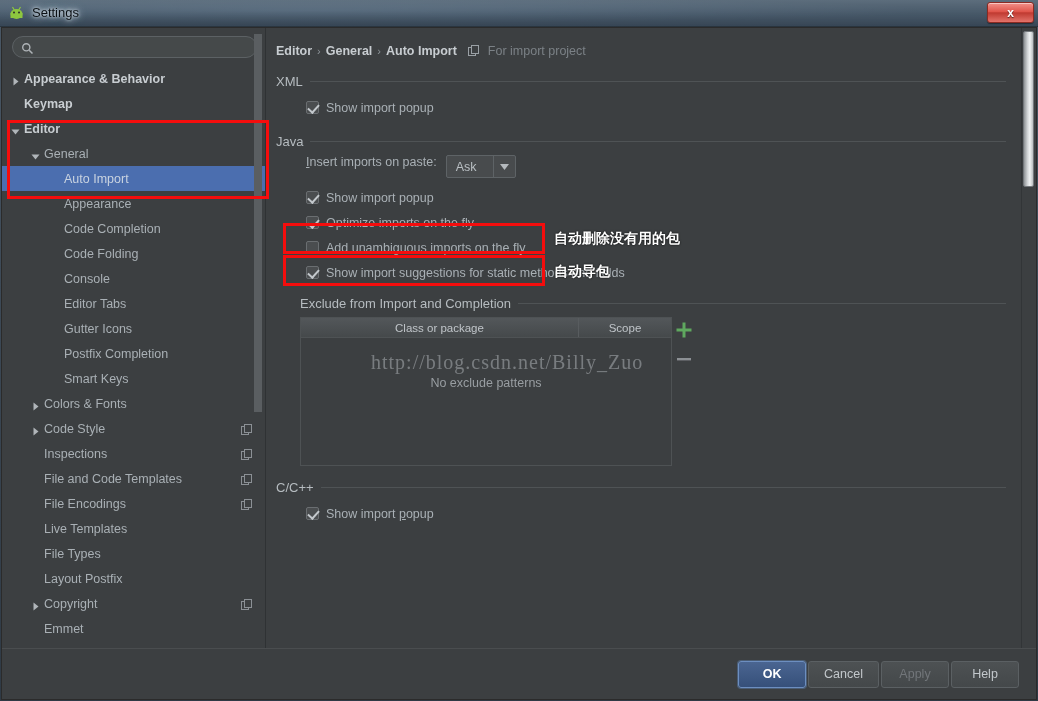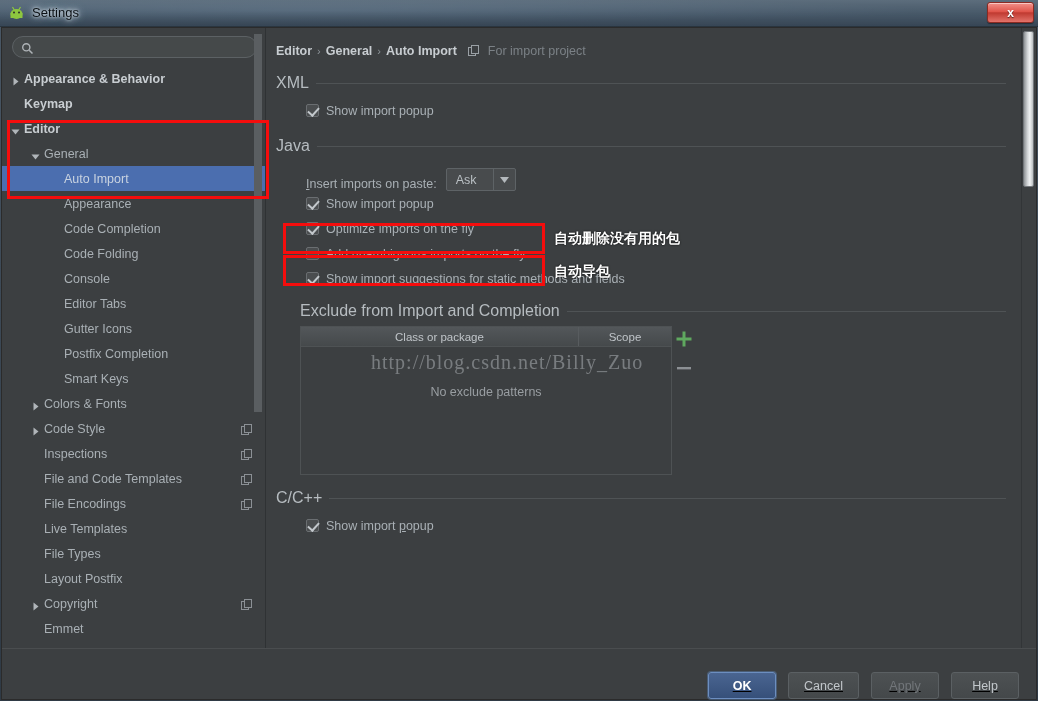--- a/index.html
+++ b/index.html
@@ -113,21 +113,21 @@
     font-size: 12.5px;
   }
   .crumb { color: #c8cdd1; font-weight: bold; font-family: "Liberation Sans", sans-serif; }
   .crumb-sep { color: #8d9499; font-size: 11px; }
   .crumb-proj { color: #7b8186; font-family: "Liberation Sans", sans-serif; font-size: 12.5px; }
   .crumb-ico { width: 12px; height: 12px; margin-left: 6px; margin-right: 3px; }
 
   .group { margin-bottom: 2px; }
   .group-title {
     display: flex; align-items: center; gap: 7px;
-    font-size: 16px; color: #b6bcc0; margin: 0 0 6px 2px;
+    font-size: 13px; color: #b6bcc0; margin: 0 0 6px 2px;
     font-family: "Liberation Sans", sans-serif;
   }
   .group-title .rule { flex: 1; height: 1px; background: #4f5355; }
 
   .row { display: flex; align-items: center; height: 25px; padding-left: 32px; }
   .cb {
     width: 13px; height: 13px; flex: none; margin-right: 7px;
     border: 1px solid #6a6e71; background: #4a4d4f; border-radius: 2px;
     position: relative;
   }
@@ -135,21 +135,21 @@
     content: ""; position: absolute; left: 3px; top: 0px;
     width: 5px; height: 9px; border: solid #c3c8cc;
     border-width: 0 2px 2px 0; transform: rotate(42deg);
   }
   .row-label {
     font-size: 12.5px; color: #a9b0b5;
     font-family: "Liberation Sans", sans-serif; white-space: nowrap;
   }
   .row-label u { text-decoration: underline; }
 
-  .paste-row { display: flex; align-items: flex-end; height: 30px; padding-left: 32px; gap: 9px; }
+  .paste-row { display: flex; align-items: flex-start; height: 30px; padding-left: 32px; gap: 9px; }
   .combo {
     display: flex; align-items: stretch; height: 23px;
     border: 1px solid #5e6366; background: #484b4d; border-radius: 2px;
   }
   .combo .val {
     min-width: 46px; display: flex; align-items: center; padding: 0 9px;
     font-size: 12.5px; color: #b9bfc3; font-family: "Liberation Sans", sans-serif;
   }
   .combo .arrowbtn {
     width: 22px; border-left: 1px solid #5e6366;
@@ -187,22 +187,22 @@
   }
   .main-thumb {
     position: absolute; right: 2px; top: 3px; width: 11px; height: 156px;
     background: linear-gradient(90deg,#8f9396 0%, #d3d6d8 40%, #f0f2f3 65%, #b9bdbf 100%);
     border: 1px solid #72767a; border-radius: 2px;
   }
 
   
   .footer {
     height: 51px; background: #3c3f41; border-top: 1px solid #4a4d4f;
-    display: flex; align-items: flex-end; justify-content: flex-end;
-    padding-right: 17px; gap: 12px; text-decoration: underline;
+    display: flex; align-items: center; justify-content: flex-end;
+    padding-right: 17px; gap: 2px;
   }
   .btn {
     min-width: 68px; height: 27px; padding: 0 15px;
     border-radius: 3px; border: 1px solid #5b6063;
     background: linear-gradient(180deg,#4d5153 0%, #44484a 100%);
     color: #c2c7cb; font-size: 12.5px; cursor: pointer;
     display: flex; align-items: center; justify-content: center;
     font-family: "Liberation Sans", sans-serif;
   }
   .btn.primary {

